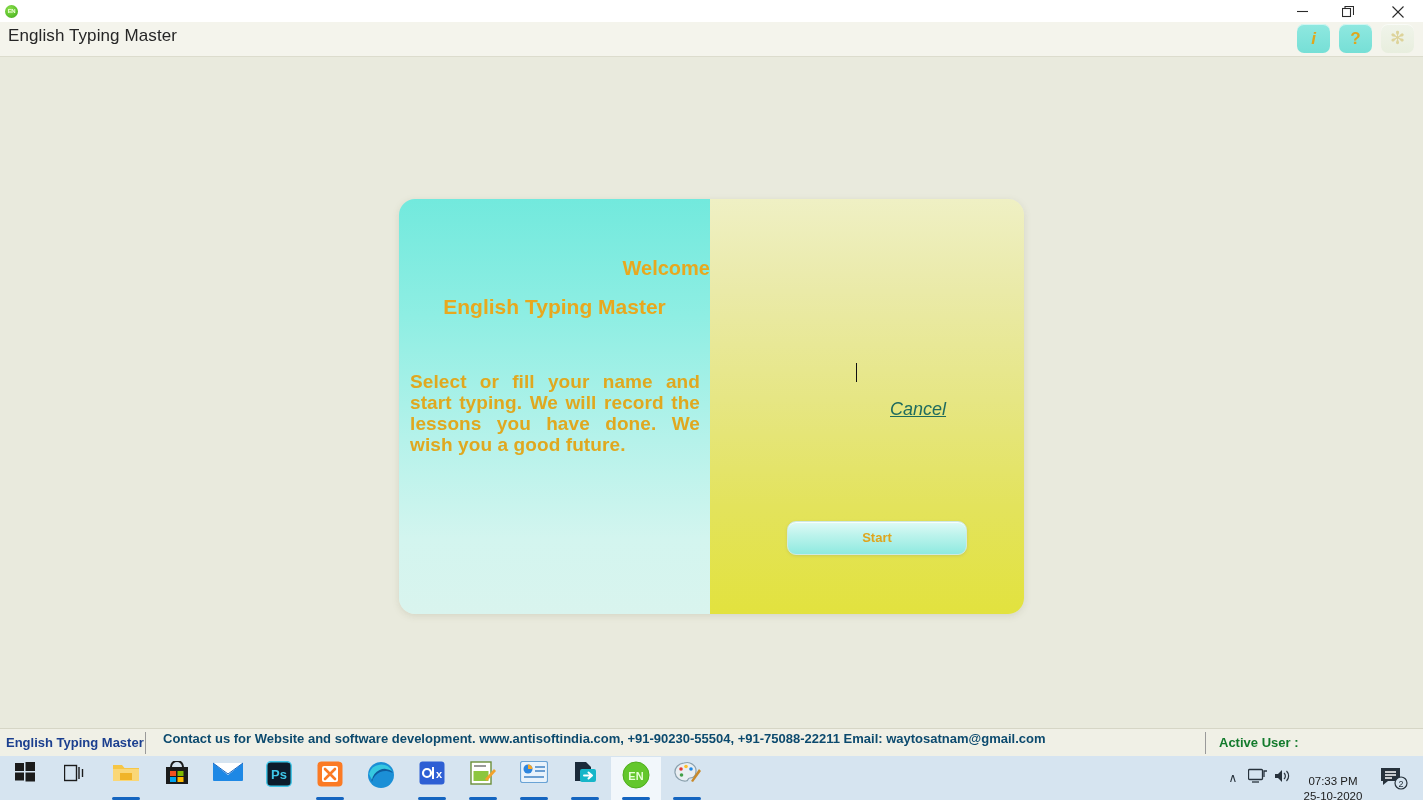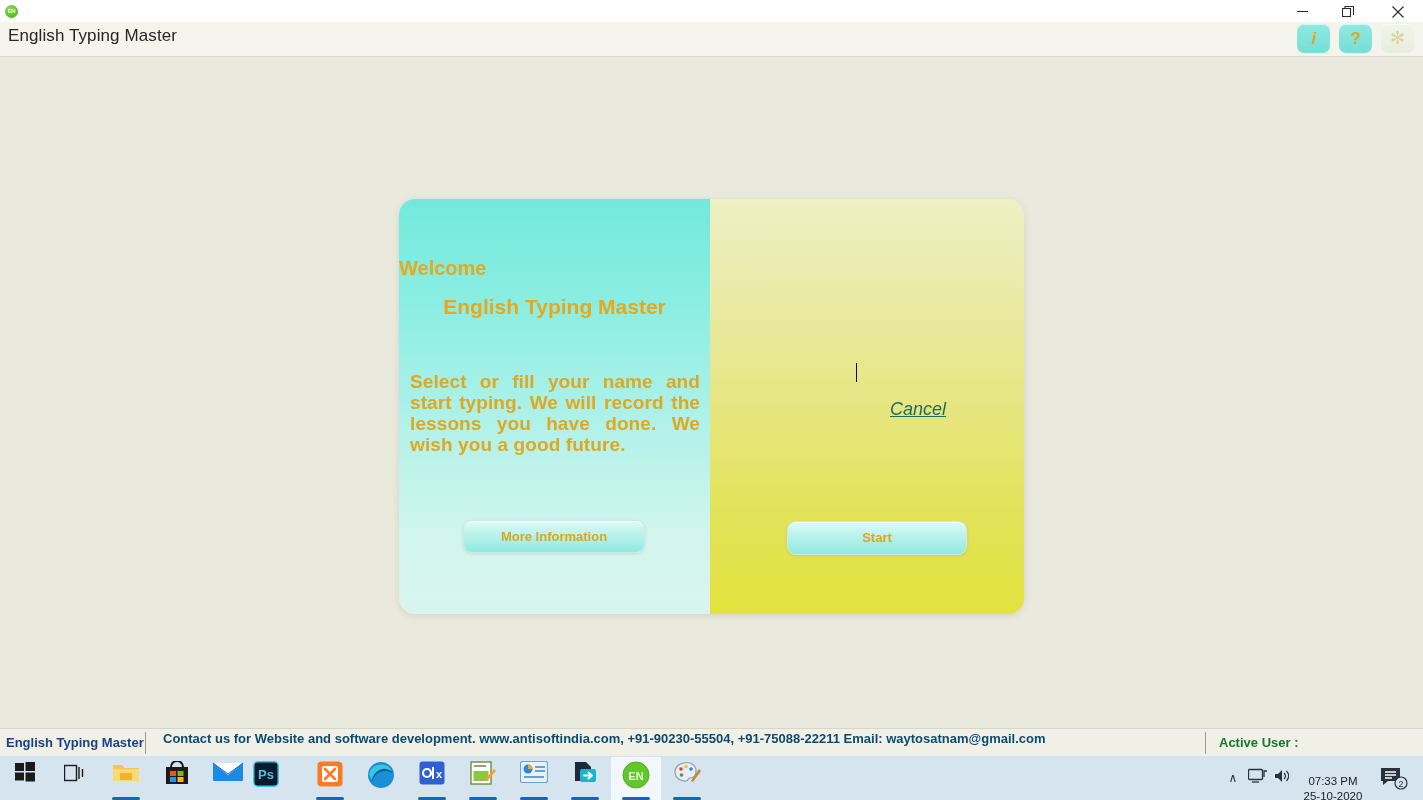--- a/index.html
+++ b/index.html
@@ -62,21 +62,21 @@
     background:linear-gradient(180deg,#72e9dd 0%,#8eeee3 28%,#b5f2ea 58%,#d3f5ef 82%,#d9f4ee 100%);
     position:relative;
   }
   .pane-right {
     width:314px; height:100%;
     background:linear-gradient(180deg,#eff0c4 0%,#eaeaa8 22%,#e6e684 48%,#e3e35c 74%,#e2e23e 100%);
     position:relative;
   }
   .welcome {
     position:absolute; left:0; top:58px; width:100%;
-    text-align:left; font-size:20px; font-weight:bold; color:#e8a81e;
+    text-align:right; font-size:20px; font-weight:bold; color:#e8a81e;
   }
   .app-name {
     position:absolute; left:0; top:96px; width:100%;
     text-align:center; font-size:21px; font-weight:bold; color:#e8a81e;
   }
   .blurb {
     position:absolute; left:11px; top:172px; width:290px;
     font-size:19px; font-weight:bold; line-height:21px;
     color:#e0a81f; text-align:justify; text-align-last:left;
     letter-spacing:.1px;
@@ -182,21 +182,20 @@
   <div class="hdr-btn" id="btn-info" style="left:1297px;">i</div>
   <div class="hdr-btn" id="btn-help" style="left:1339px;">?</div>
   <div class="hdr-btn" id="btn-settings" style="left:1381px;">✻</div>
 
   <div class="card">
 
     <div class="pane-left">
       <div class="welcome">Welcome</div>
       <div class="app-name">English Typing Master</div>
       <div class="blurb">Select or fill your name and start typing. We will record the lessons you have done. We wish you a good future.</div>
-      <div class="btn-pill" id="btn-more-info">More Information</div>
     </div>
 
     <div class="pane-right">
       <div class="caret"></div>
       <div class="cancel-link">Cancel</div>
       <div class="btn-pill" id="btn-start">Start</div>
     </div>
 
   </div>
 
@@ -258,21 +257,21 @@
   <div class="tb-item" style="left:203px;">
     <div class="tb-glyph">
       <svg width="30" height="22" viewBox="0 0 30 22">
           <rect x="0" y="2" width="30" height="18" rx="1" fill="#1e88e5"></rect>
           <path d="M0 2 L15 14 L30 2 Z" fill="#ffffff"></path>
           <path d="M0 2 L15 13 L30 2" fill="none" stroke="#1565c0" stroke-width="1"></path>
         </svg>
     </div>
   </div>
 
-  <div class="tb-item" style="left:241px;">
+  <div class="tb-item" style="left:254px;">
     <div class="tb-glyph">
       <svg width="26" height="26" viewBox="0 0 26 26">
           <rect x="0.8" y="0.8" width="24.4" height="24.4" rx="4" fill="#0c1b2b" stroke="#3fc6e8" stroke-width="1.4"></rect>
           <text x="13" y="18" font-family="Liberation Sans, sans-serif" font-size="13" font-weight="bold" fill="#3fc6e8" text-anchor="middle">Ps</text>
         </svg>
     </div>
   </div>
 
   <div class="tb-item" style="left:305px;">
     <div class="tb-glyph">

